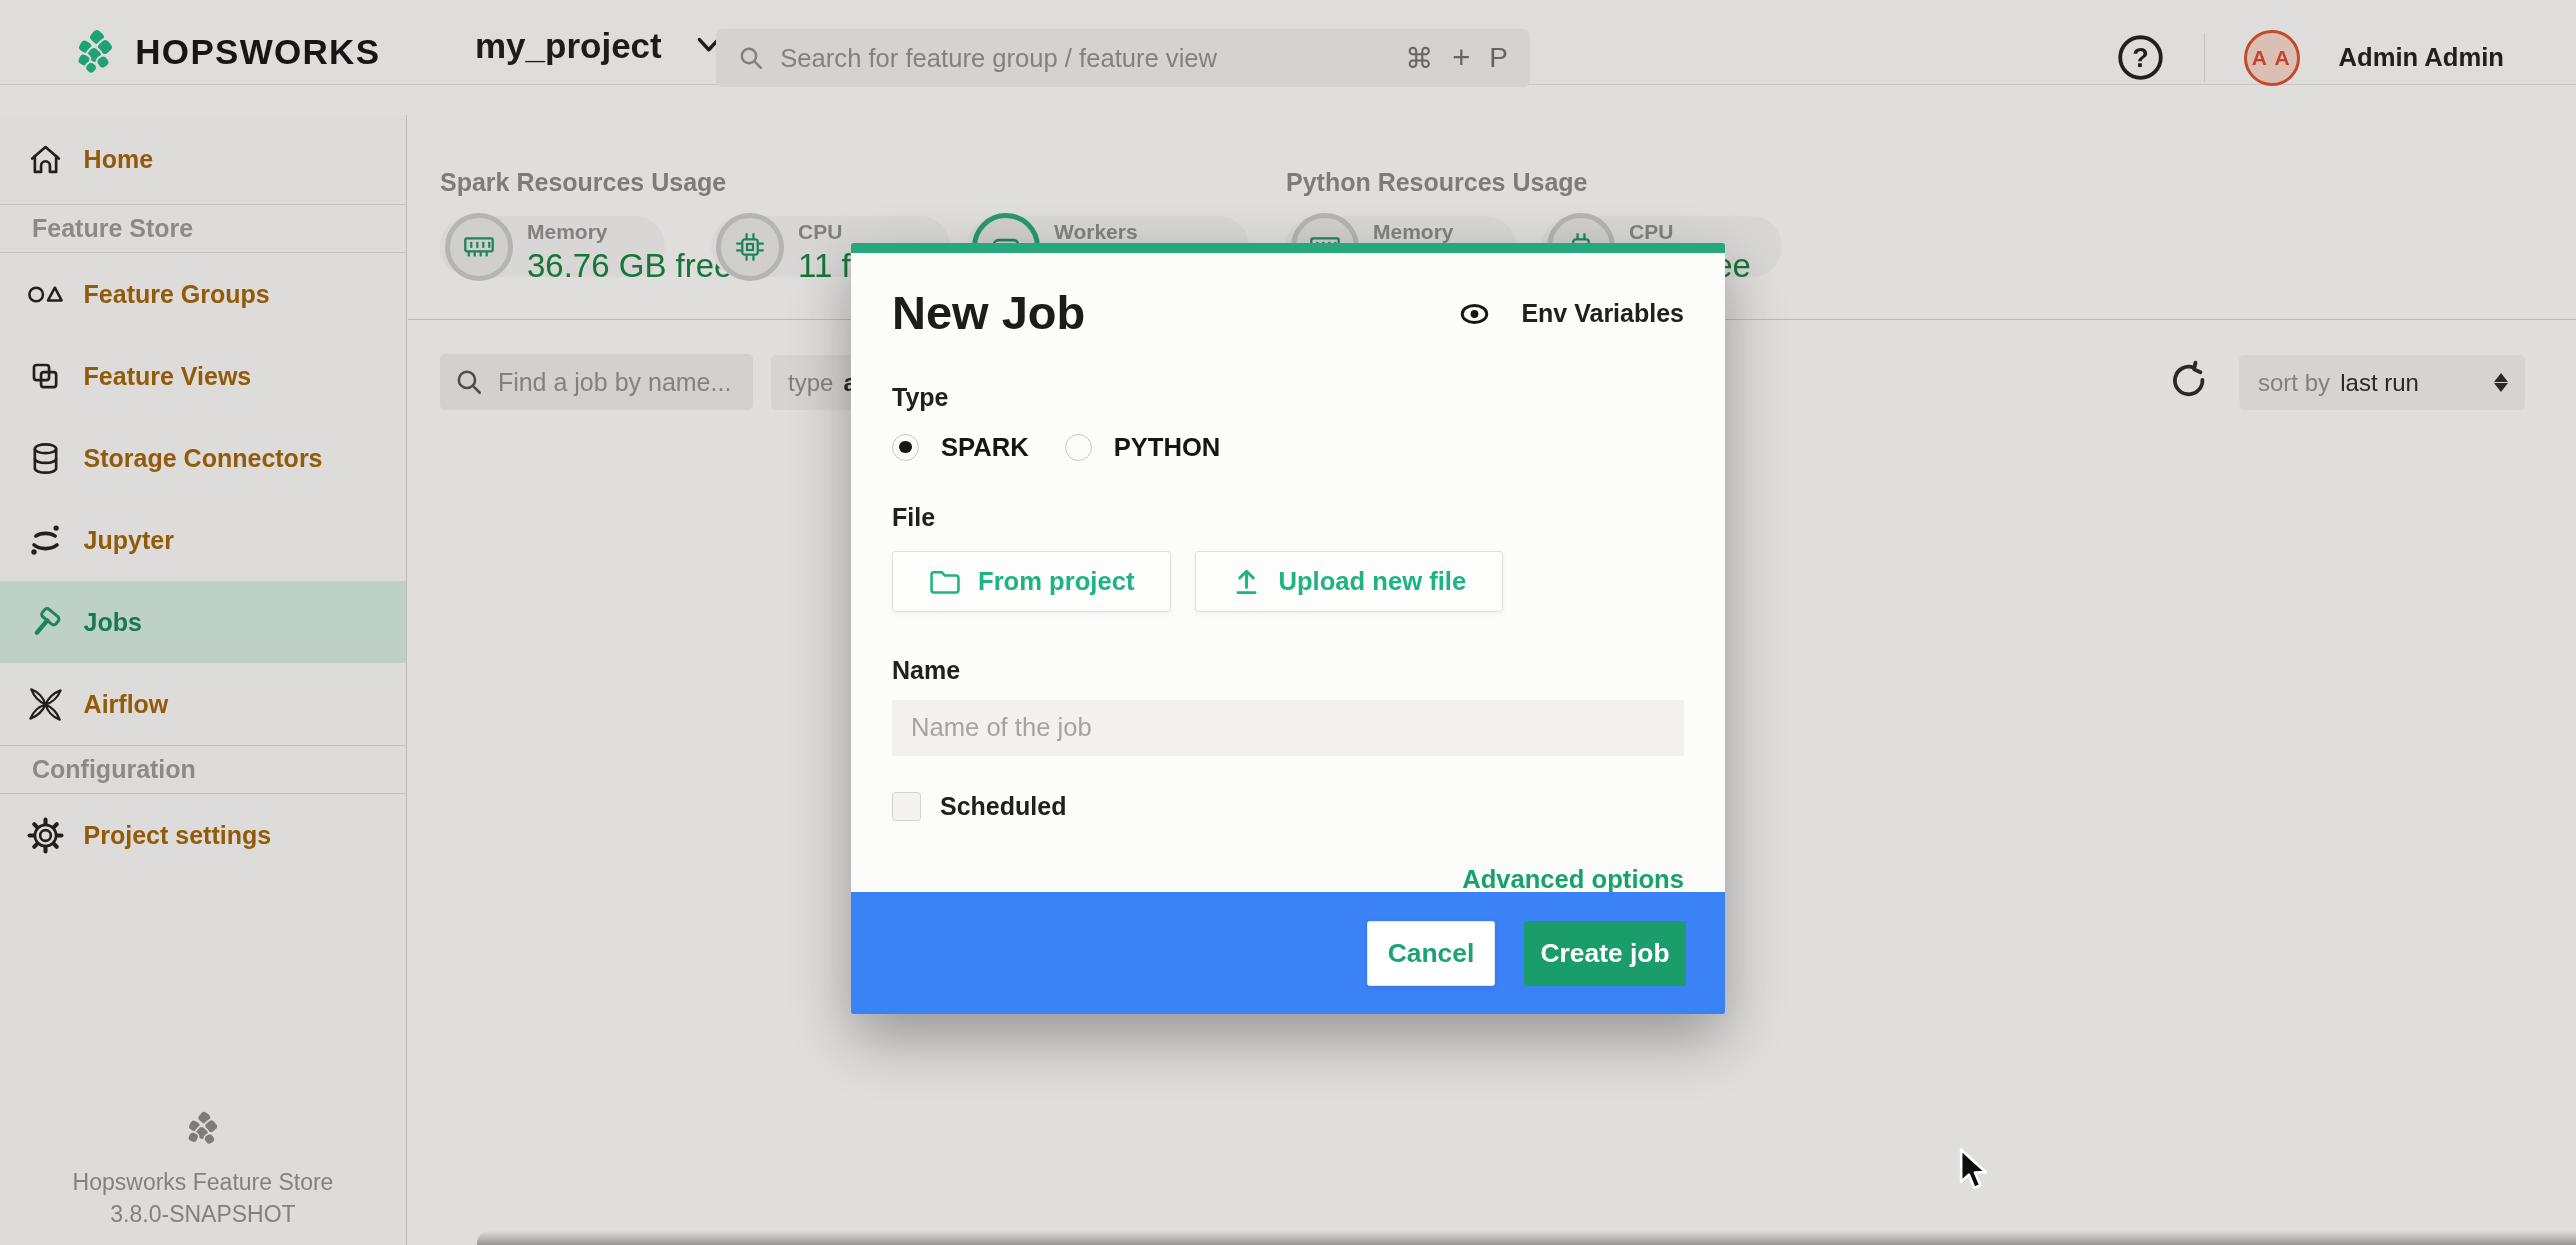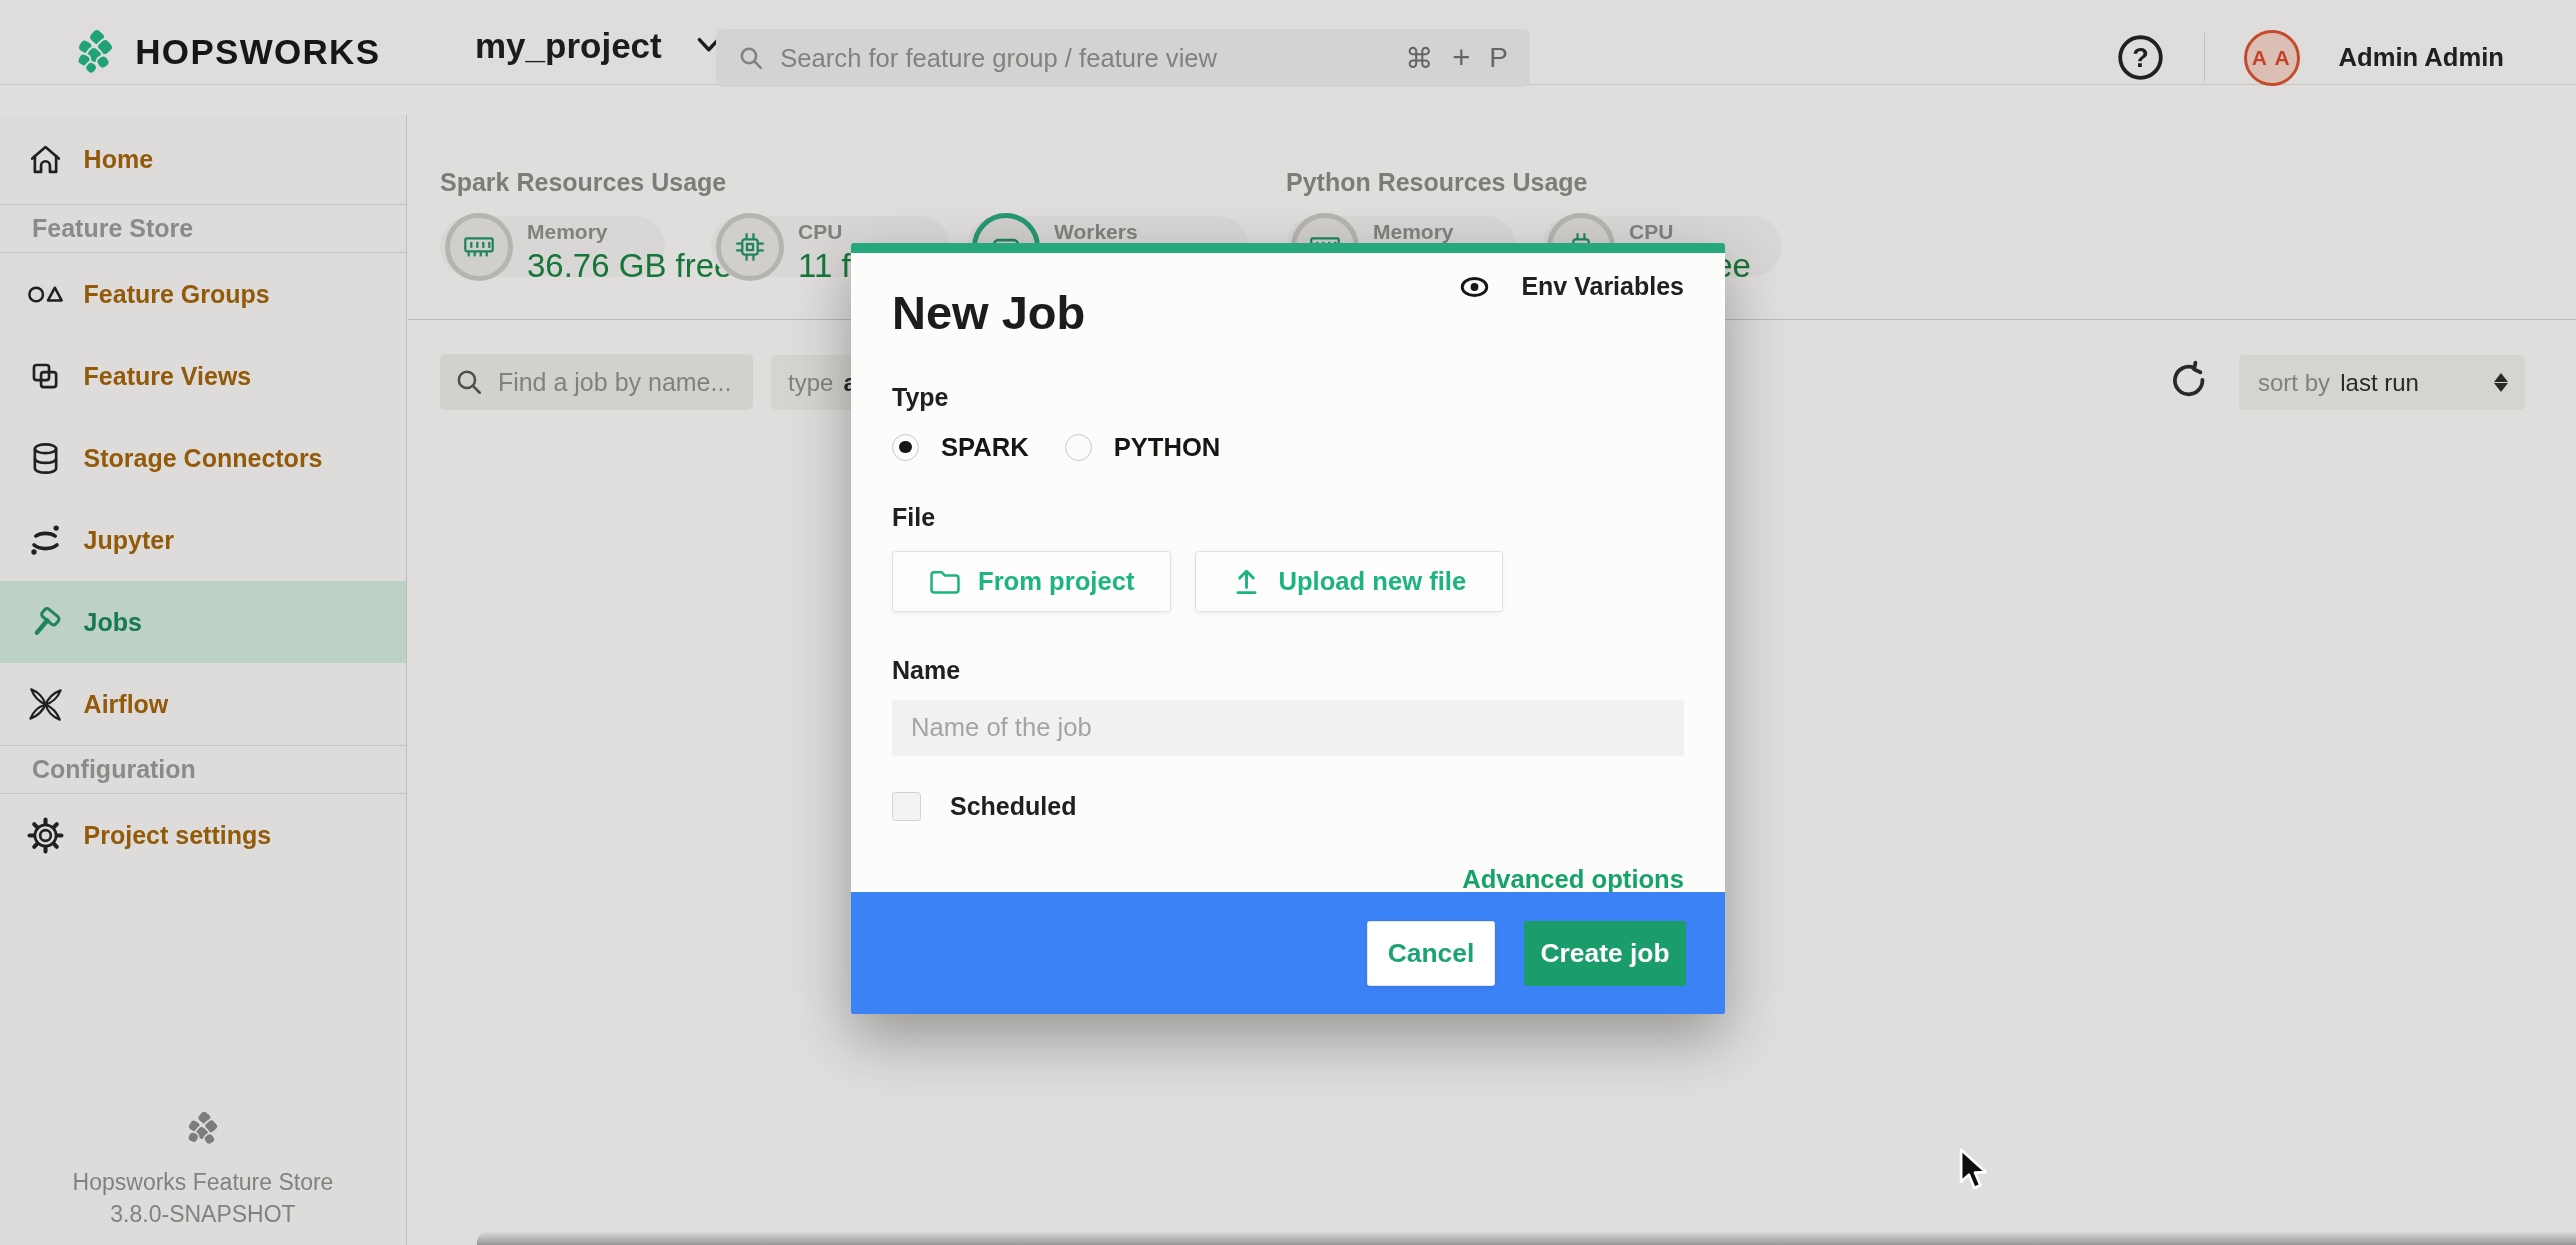--- a/index.html
+++ b/index.html
@@ -62,37 +62,37 @@
 
   
   .dim { position:absolute; inset:0; background:rgba(32,31,30,0.115); z-index:5; }
   .bottom-shadow { position:absolute; left:477px; right:0; bottom:0; height:13.6px; background:linear-gradient(to top,#a8a6a5,rgba(168,166,165,0)); border-top-left-radius:12px; z-index:2; }
 
   
   .modal { position:absolute; left:851px; top:243px; width:874px; height:771px; background:#fcfcfa; border-radius:2.6px; box-shadow:0 24px 60px rgba(0,0,0,0.32); z-index:10; }
   .modal-strip { height:10.2px; background:#27a77d; border-radius:2.6px 2.6px 0 0; }
   .modal-body { padding:0 41px; }
   .modal-title { margin-top:32px; font-size:47px; font-weight:800; color:#1d1c1b; }
-  .env-btn { position:absolute; top:29px; right:41px; display:flex; align-items:center; gap:31px; cursor:pointer; }
+  .env-btn { position:absolute; top:56px; right:41px; display:flex; align-items:center; gap:31px; cursor:pointer; }
   .env-label { font-size:25px; font-weight:700; color:#21201f; }
   .fld-label { font-size:25px; font-weight:700; color:#21201f; }
   .lbl-type { margin-top:43px; }
   .radio-row { margin-top:20.4px; display:flex; align-items:center; gap:36px; }
   .radio-opt { display:flex; align-items:center; gap:22px; cursor:pointer; }
   .radio { width:27px; height:27px; border-radius:50%; background:#fbfbf9; border:1.7px solid #c9c7c5; display:flex; align-items:center; justify-content:center; }
   .radio.sel i { width:12.8px; height:12.8px; border-radius:50%; background:#171615; display:block; }
   .radio-lab { font-size:25.6px; font-weight:700; color:#171615; }
   .lbl-file { margin-top:41px; }
   .file-row { margin-top:19px; display:flex; gap:24px; }
   .file-btn { height:61px; background:#fdfdfc; border:0.9px solid #e2e0de; box-shadow:0 1.7px 5.1px rgba(0,0,0,0.05); border-radius:3.4px; display:flex; align-items:center; gap:17px; padding:0 36px; cursor:pointer; }
   .file-btn span { font-size:25.6px; font-weight:700; color:#1eb382; }
   .lbl-name { margin-top:44px; }
   .name-input { margin-top:15.3px; width:792px; height:56px; background:#f2f1ef; border:none; outline:none; border-radius:3.4px; padding:0 19px; font-size:25.6px; color:#4c4b4a; font-family:inherit; }
   .name-input::placeholder { color:#a5a4a2; }
-  .sched-row { margin-top:36px; display:flex; align-items:center; gap:29px; }
+  .sched-row { margin-top:36px; display:flex; align-items:center; gap:19px; }
   .checkbox { width:29px; height:29px; background:#f4f3f1; border:1.7px solid #d4d2d0; border-radius:3.4px; cursor:pointer; }
   .advanced { margin-top:44px; text-align:right; }
   .advanced a { font-size:25.6px; font-weight:700; color:#17a26d; text-decoration:none; cursor:pointer; }
   .modal-footer { position:absolute; left:0; bottom:0; width:100%; height:122px; background:#3b82f6; border-radius:0 0 2.6px 2.6px; display:flex; align-items:center; justify-content:flex-end; gap:29px; padding-right:39px; }
   .btn-cancel { width:128px; height:65px; background:#ffffff; border:0.9px solid #e8e6e4; box-shadow:0 1.7px 5.1px rgba(0,0,0,0.07); border-radius:2.6px; font-size:26.4px; font-weight:700; color:#1ba374; font-family:inherit; cursor:pointer; }
   .btn-create { width:162px; height:65px; background:#1a9c6b; border:none; border-radius:2.6px; font-size:26.4px; font-weight:700; color:#ffffff; font-family:inherit; cursor:pointer; }
 
   .cursor { position:absolute; left:1956px; top:1148px; z-index:30; }
 </style>
 </head>

